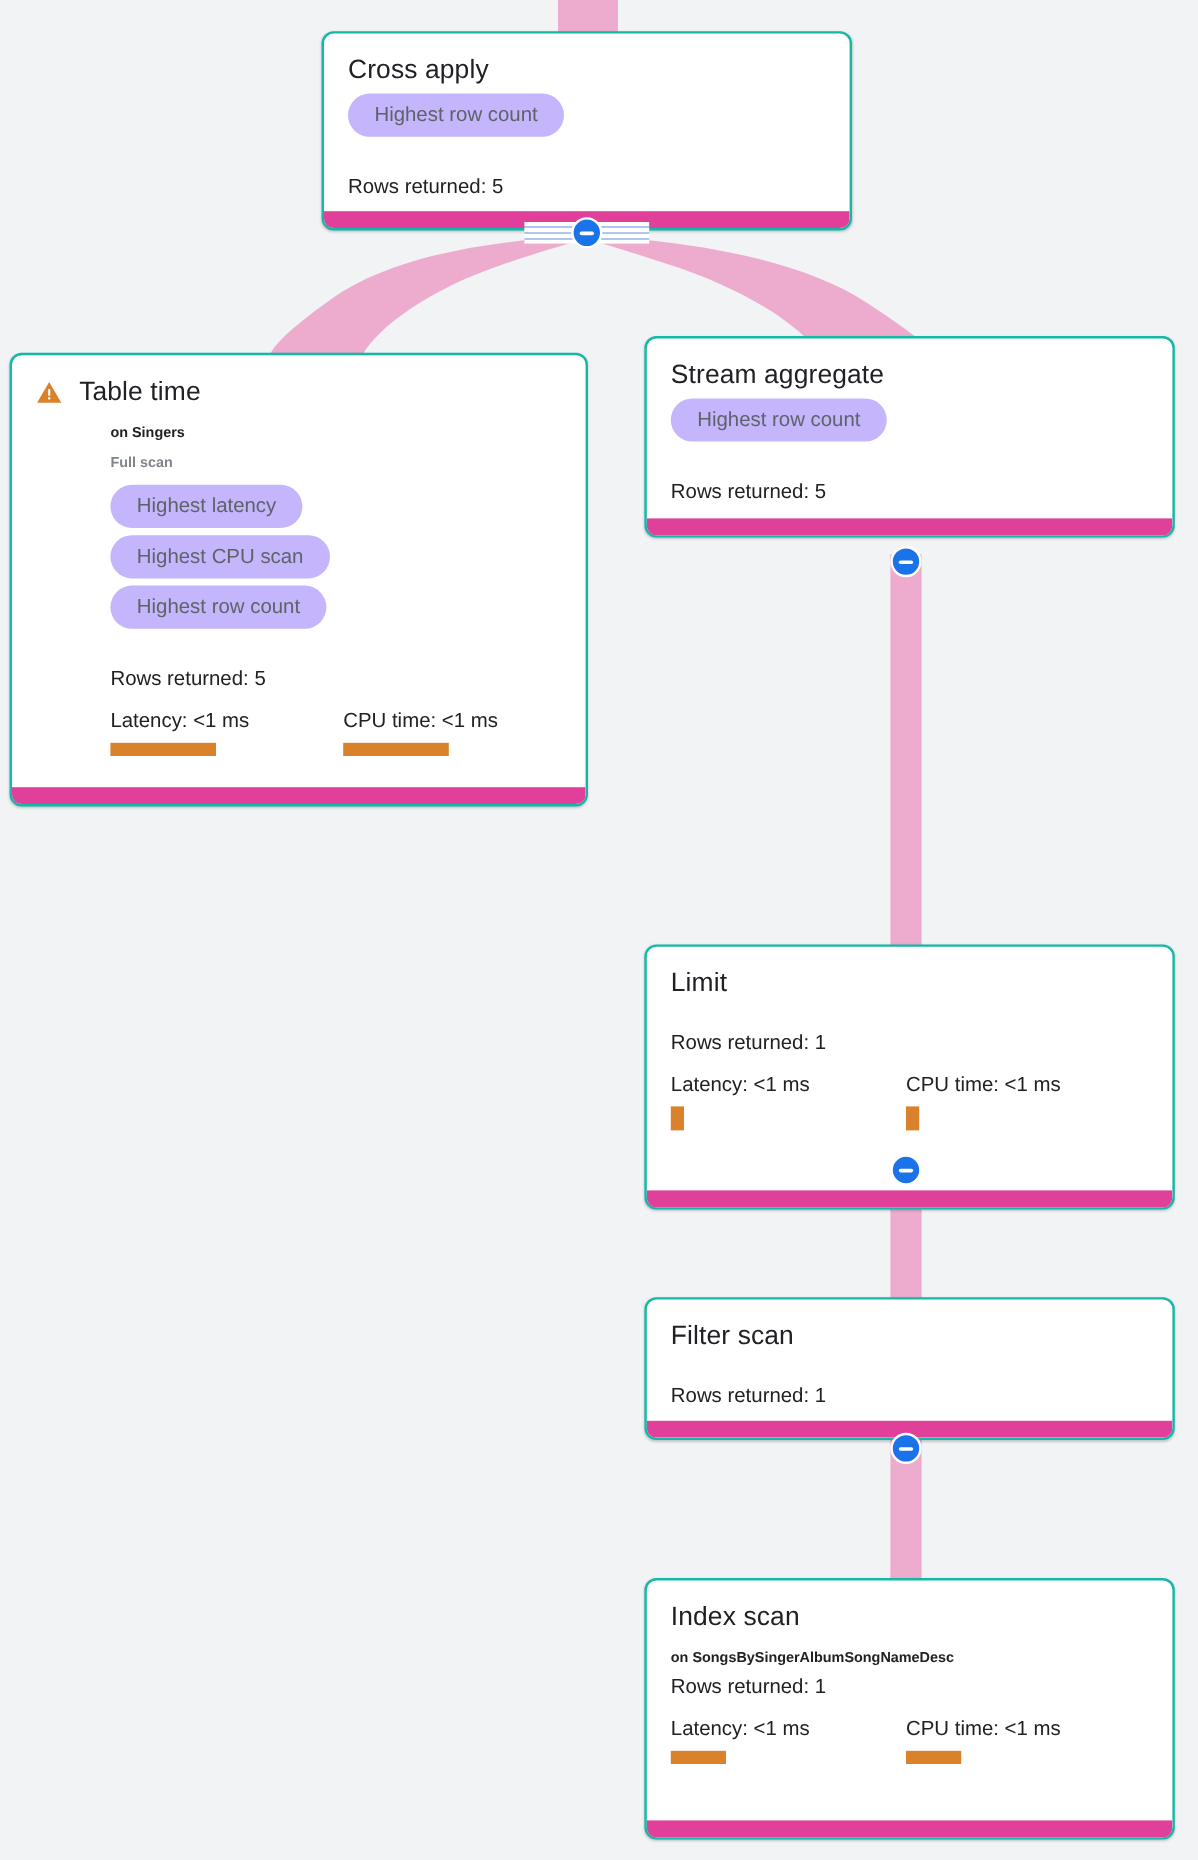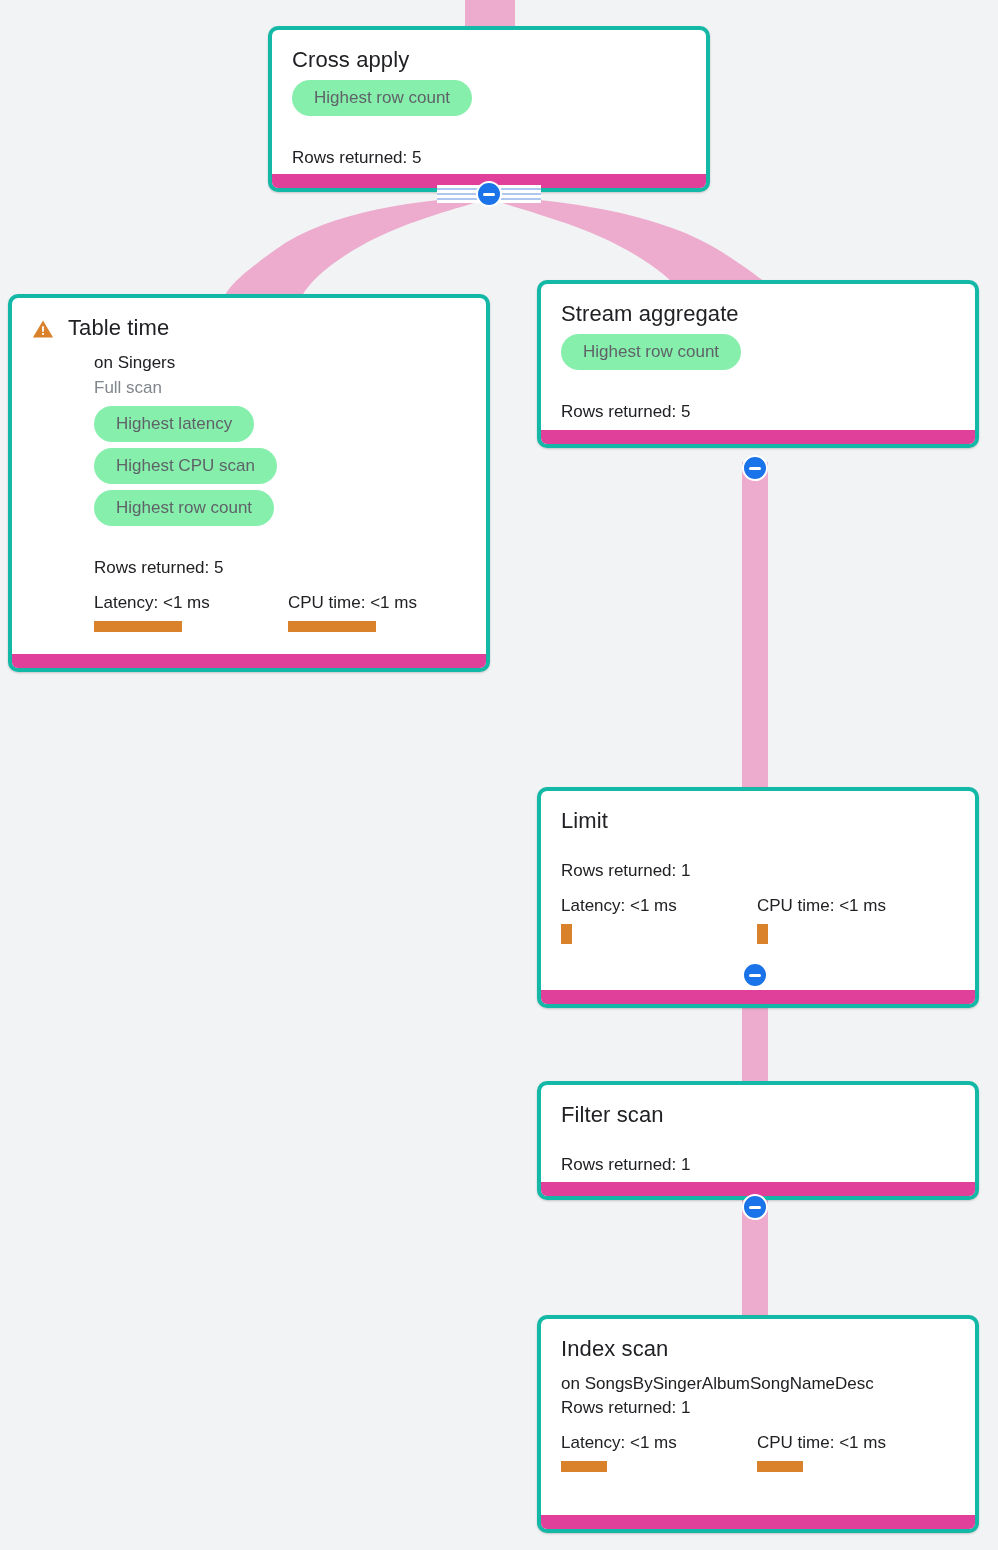--- a/index.html
+++ b/index.html
@@ -25,21 +25,21 @@
     width: 998px;
     height: 1550px;
     pointer-events: none;
   }
 
   
   .node {
     position: absolute;
     box-sizing: border-box;
     background: #FFFFFF;
-    border: 4px solid #14b8a6;
+    border: 2px solid #14b8a6;
     border-radius: 10px;
     box-shadow: 0 1px 2px rgba(60,64,67,0.25);
     overflow: hidden;
     z-index: 5;
   }
   .node-body {
     padding: 16px 20px 14px 20px;
   }
   .node-accent {
     position: absolute;
@@ -61,35 +61,36 @@
     margin-top: 4px;
   }
   .node-title {
     font-size: 22px;
     line-height: 28px;
     color: #202124;
     font-weight: 400;
     letter-spacing: 0.1px;
   }
   .node-sub {
-    font-size: 17px;
+    font-size: 12px;
     line-height: 25px;
     color: #202124;
     margin-top: 8px;
+    font-weight: bold;
   }
   .node-sub.muted {
     color: #80868B;
     margin-top: 0;
   }
   .chips {
     margin-top: 6px;
   }
   .chip {
     display: inline-block;
-    background: #86efac;
+    background: #c4b5fd;
     color: #5F6368;
     font-size: 17px;
     line-height: 20px;
     padding: 8px 22px;
     border-radius: 999px;
     margin-bottom: 6px;
   }
   .rows {
     font-size: 17px;
     line-height: 24px;

